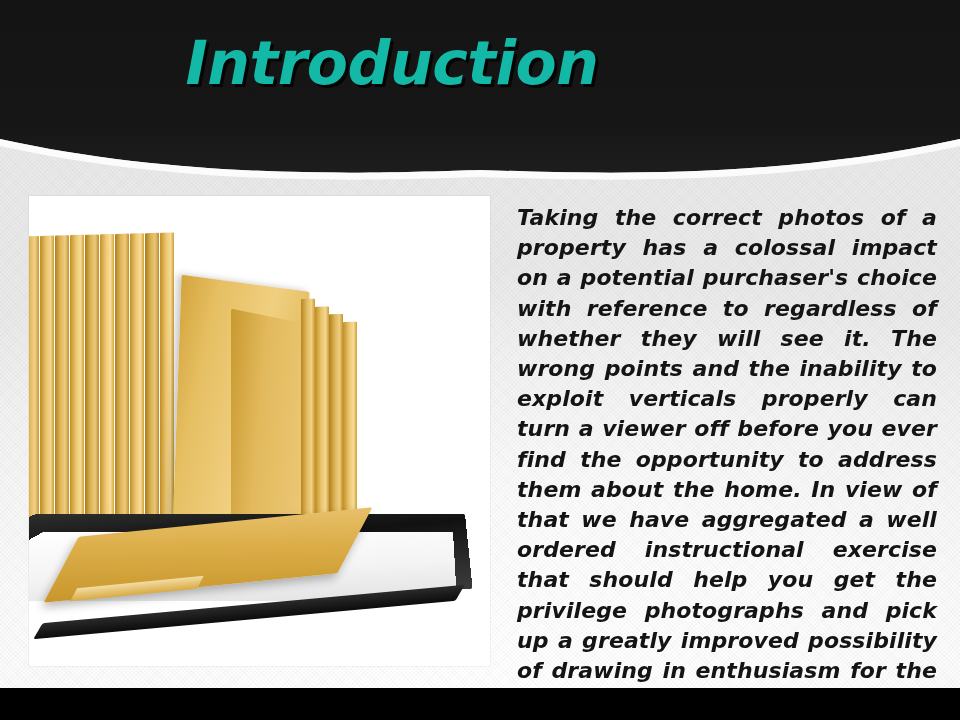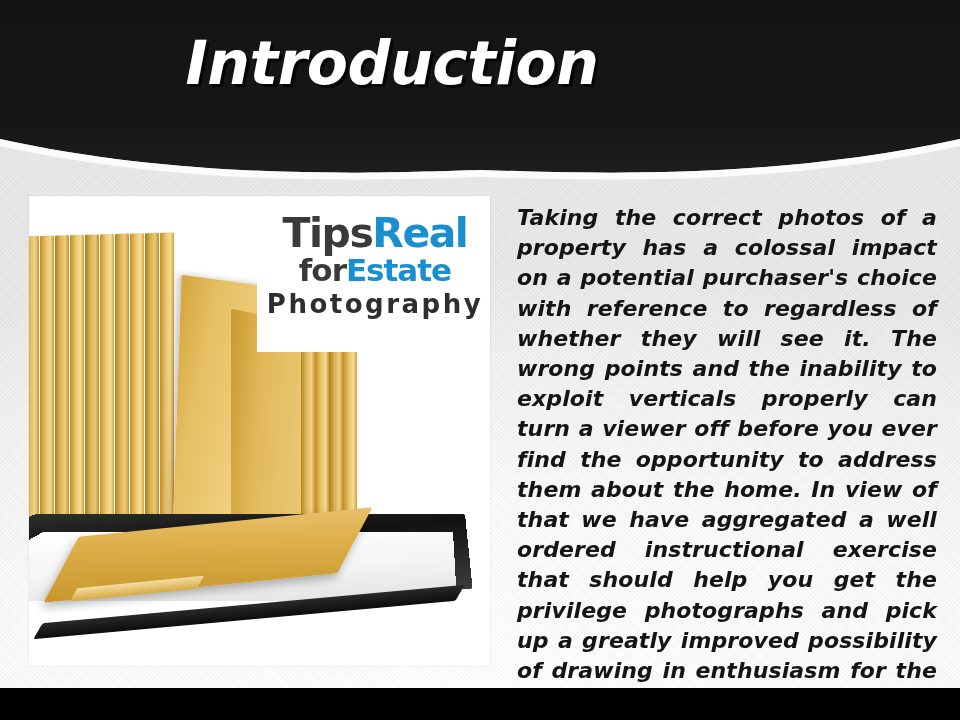--- a/index.html
+++ b/index.html
@@ -61,21 +61,21 @@
     left: 0;
     top: 28px;
     width: 784px;
     text-align: center;
     z-index: 6;
     font-family: "DejaVu Sans", sans-serif;
     font-style: italic;
     font-weight: bold;
     font-size: 60px;
     letter-spacing: -0.5px;
-    color: #ffffff;
+    color: #14b8a6;
     text-shadow: 3px 3px 0 rgba(0,0,0,0.75);
     white-space: nowrap;
   }
 
   
   .picture {
     position: absolute;
     left: 29px;
     top: 196px;
     width: 461px;
@@ -298,25 +298,20 @@
       <div class="folder-col" style="left:304px; top:86px; height:238px; background:linear-gradient(90deg,#b17f1c,#e0b85c 45%,#eecd80 75%,#c0932c);"></div>
       <div class="folder-col" style="left:318px; top:94px; height:232px; background:linear-gradient(90deg,#c38f25,#ecc873 45%,#f6da97 75%,#cfa238);"></div>
     </div>
 
     <div class="tray-black"></div>
     <div class="tray-white"></div>
     <div class="folder-flat"></div>
     <div class="folder-flat-lip"></div>
     <div class="tray-edge"></div>
 
-    <div class="logo">
-      <div class="logo-row1"><span class="logo-tips">Tips</span><span class="logo-real">Real</span></div>
-      <div class="logo-row2"><span class="logo-for">for</span><span class="logo-estate">Estate</span></div>
-      <div class="logo-row3">Photography</div>
-    </div>
 
   </div>
 
   <div class="body-text">Taking the correct photos of a property has a colossal impact on a potential purchaser's choice with reference to regardless of whether they will see it. The wrong points and the inability to exploit verticals properly can turn a viewer off before you ever find the opportunity to address them about the home. In view of that we have aggregated a well ordered instructional exercise that should help you get the privilege photographs and pick up a greatly improved possibility of drawing in enthusiasm for the property.</div>
 
   <div class="bottom-bar"></div>
 
 </div>
 
 </body></html>

